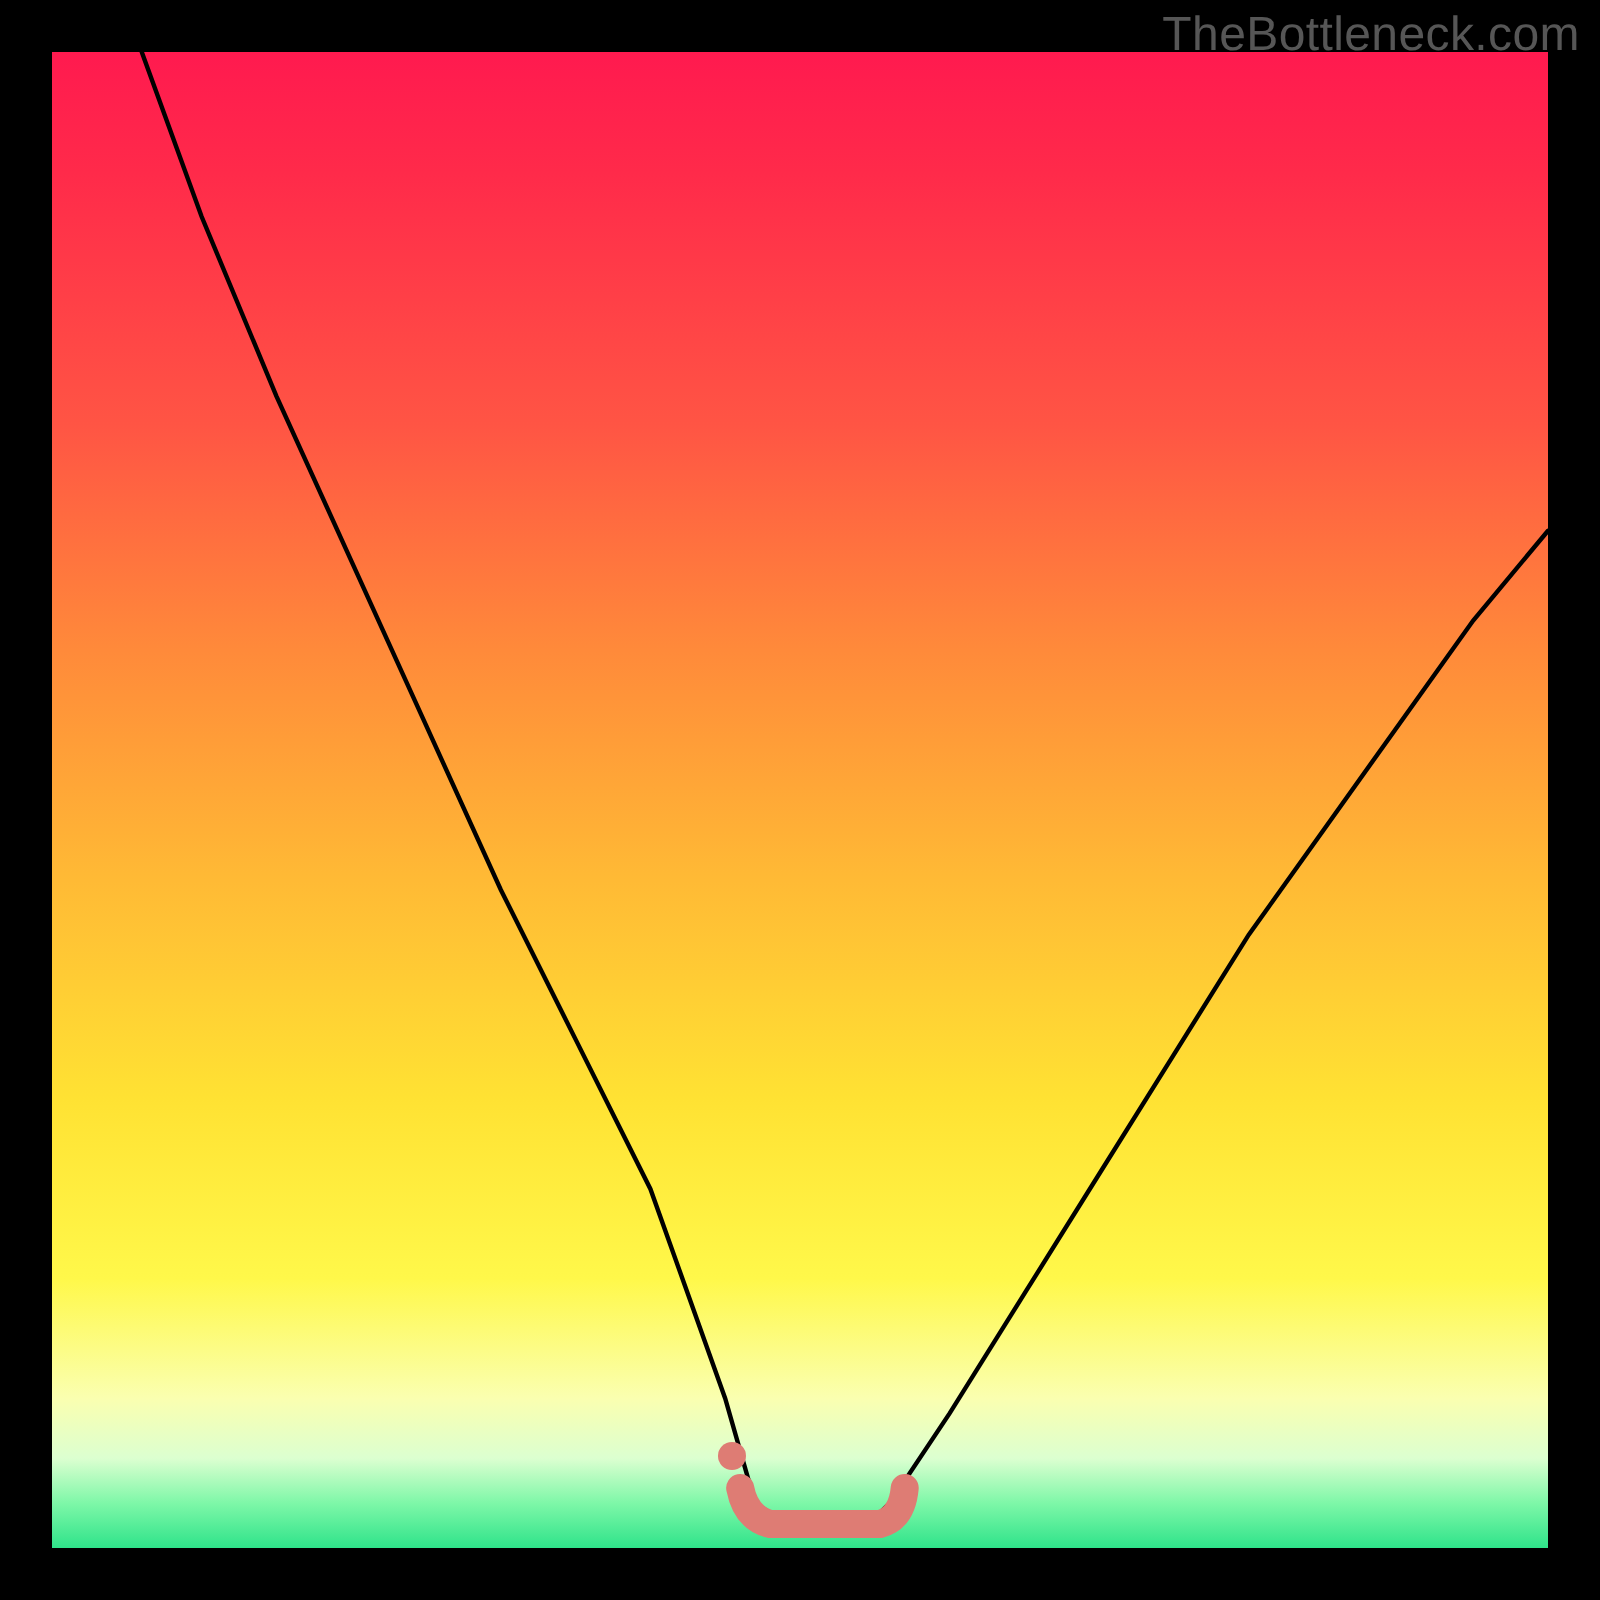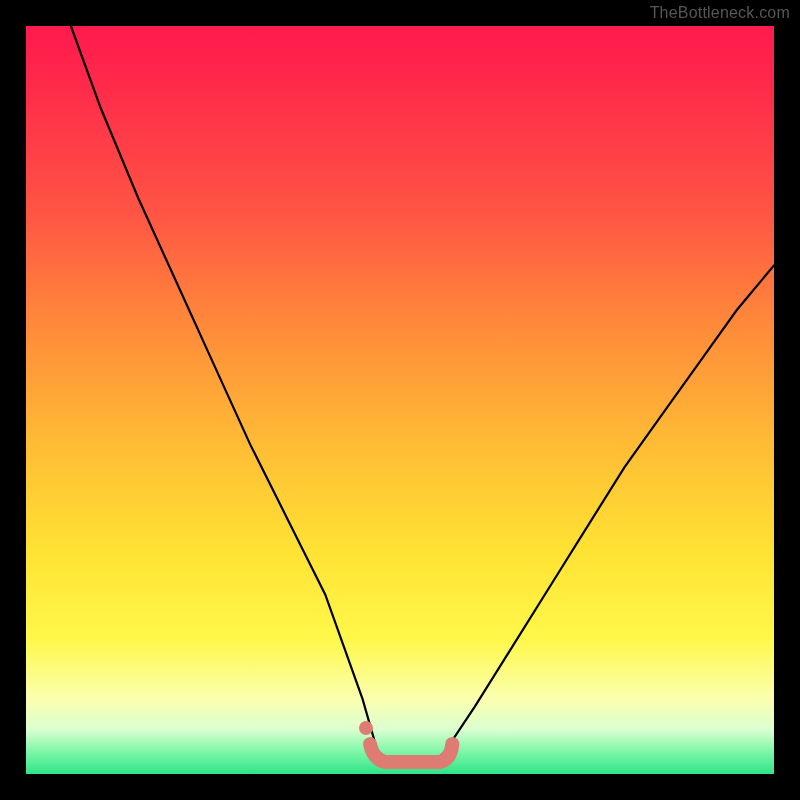--- a/index.html
+++ b/index.html
@@ -44,21 +44,21 @@
     width: 800px;
     height: 800px;
     box-sizing: border-box;
     border: 26px solid #000000;
     pointer-events: none;
   }
   .attribution {
     position: absolute;
     top: 4px;
     right: 10px;
-    font-size: 16px;
+    font-size: 24px;
     font-weight: 500;
     color: #565656;
     letter-spacing: 0.2px;
     user-select: none;
     margin-left: 40px;
   }
   svg.curve-layer {
     position: absolute;
     left: 0;
     top: 0;

